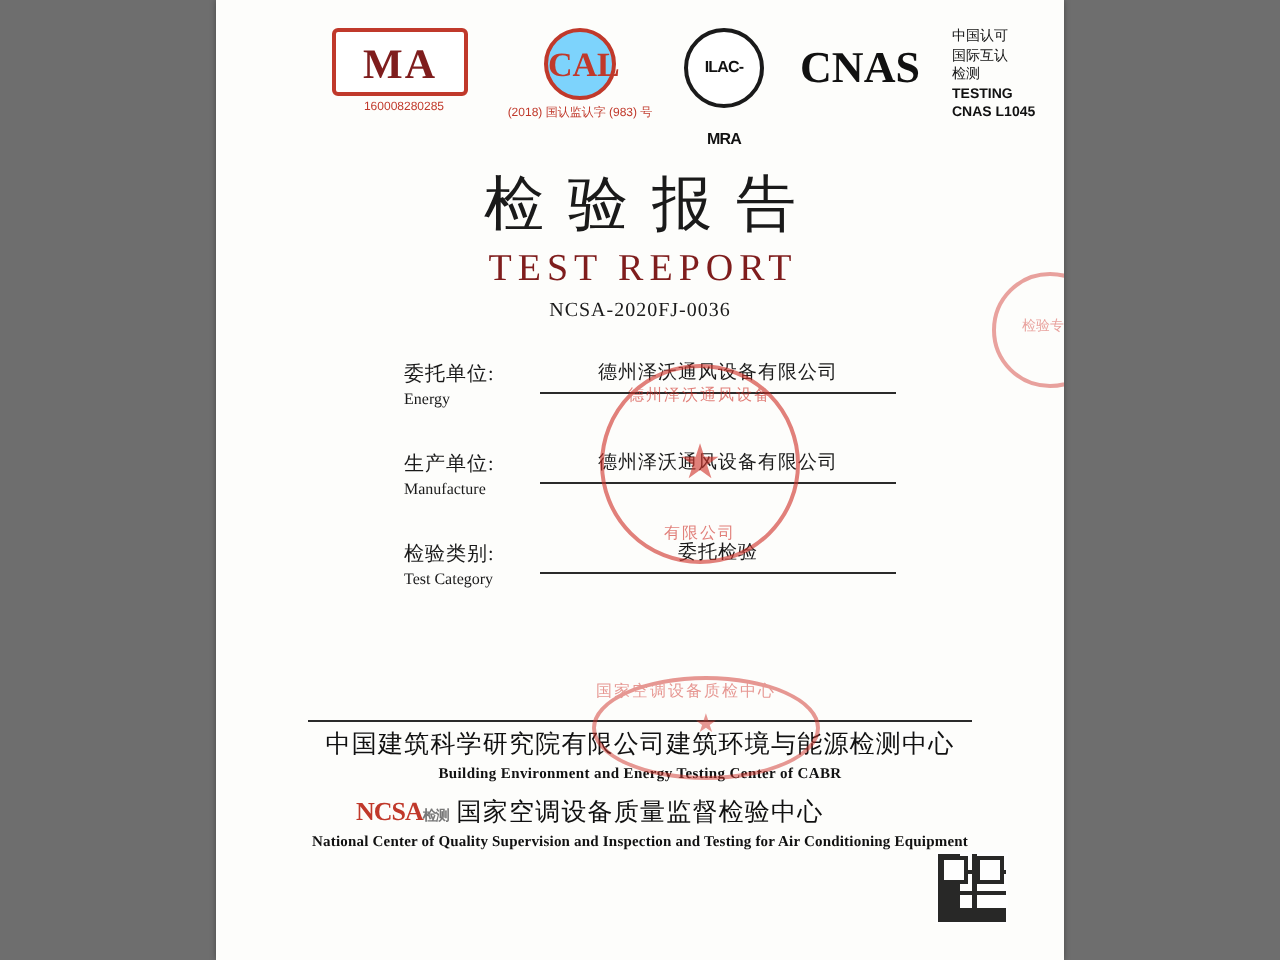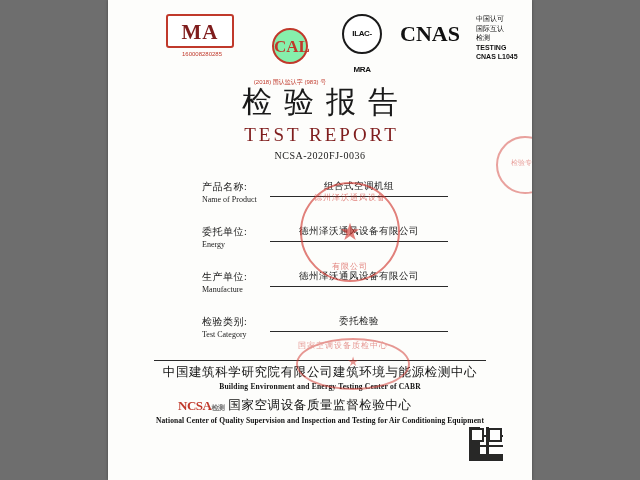--- a/index.html
+++ b/index.html
@@ -62,27 +62,27 @@
     letter-spacing: 0px;
     font-family: "Liberation Sans", sans-serif;
   }
 
   
   .cal-wrap { left: 84px; top: 0px; width: 80px; }
   .cal-circle {
     width: 36px; height: 36px;
     border: 2px solid #c0392b;
     border-radius: 50%;
-    margin: 14px auto;
+    margin: 0 auto;
     color: #c0392b;
     font-weight: bold;
     font-size: 17px;
     line-height: 33px;
     font-family: "Liberation Serif", serif;
-    background: #86efac;
+    background: #7dd3fc;
     box-sizing: border-box;
   }
   .cal-caption {
     color: #c0392b;
     font-size: 6px;
     margin-top: 2px;
     font-family: "Liberation Sans", sans-serif;
   }
 
   
@@ -230,21 +230,21 @@
   }
   .org-en {
     font-family: "Liberation Serif", serif;
     font-weight: bold;
     font-size: 7.5px;
     color: #111;
     letter-spacing: 0.2px;
     line-height: 11px;
   }
   .org2-cn {
-    font-family: Liberation Mono, monospace;
+    font-family: Liberation Serif, serif;
     font-size: 12.5px;
     color: #111;
     letter-spacing: 0.6px;
     line-height: 18px;
     margin-top: 5px;
   }
   .org2-en {
     font-family: "Liberation Serif", serif;
     font-weight: bold;
     font-size: 7.5px;
@@ -407,27 +407,20 @@
         <div class="bold">CNAS L1045</div>
       </div>
     </div>
 
     <div class="title-cn">检验报告</div>
     <div class="title-en">TEST REPORT</div>
     <div class="report-no">NCSA-2020FJ-0036</div>
 
     <div class="fields">
 
-      <div class="field-row">
-        <div class="field-label">
-          <div class="label-cn">产品名称:</div>
-          <div class="label-en">Name of Product</div>
-        </div>
-        <div class="field-value">组合式空调机组</div>
-      </div>
 
       <div class="field-row">
         <div class="field-label">
           <div class="label-cn">委托单位:</div>
           <div class="label-en">Energy</div>
         </div>
         <div class="field-value">德州泽沃通风设备有限公司</div>
       </div>
 
       <div class="field-row">

